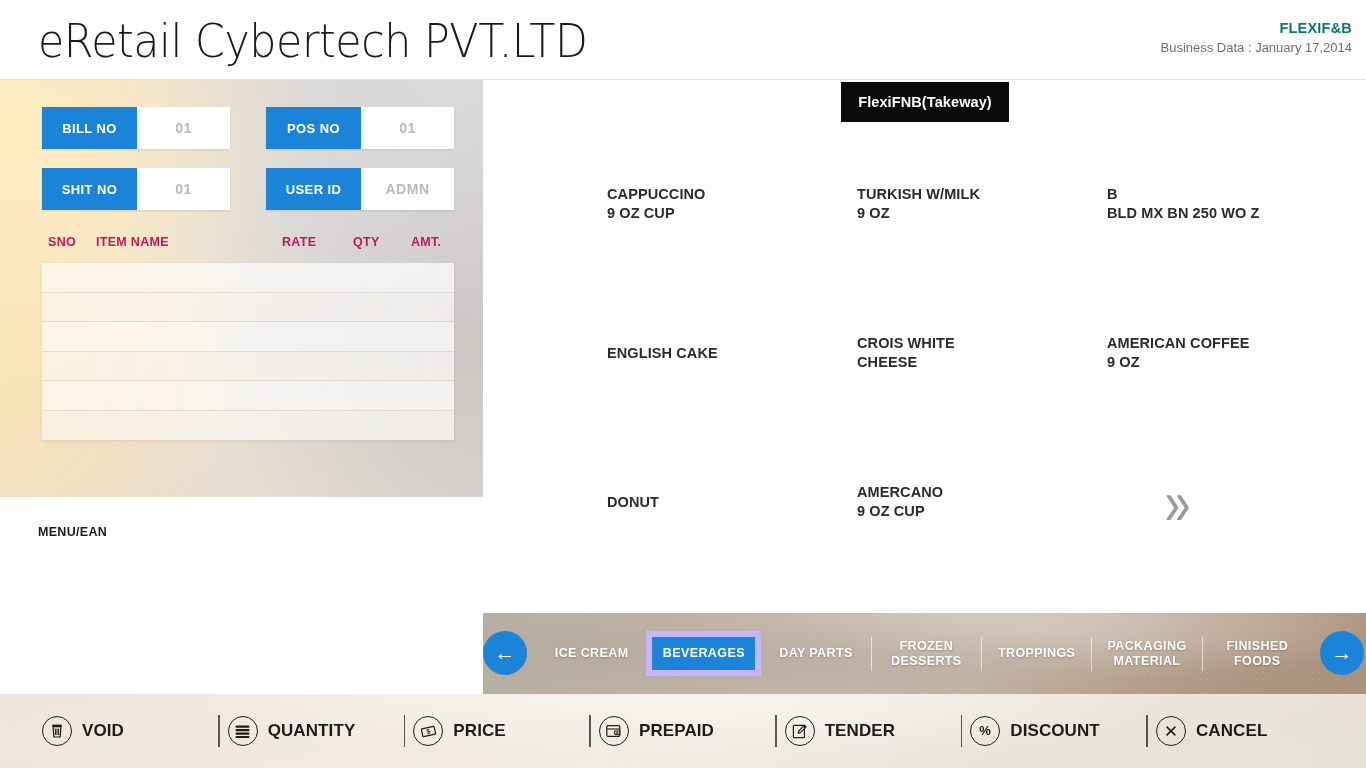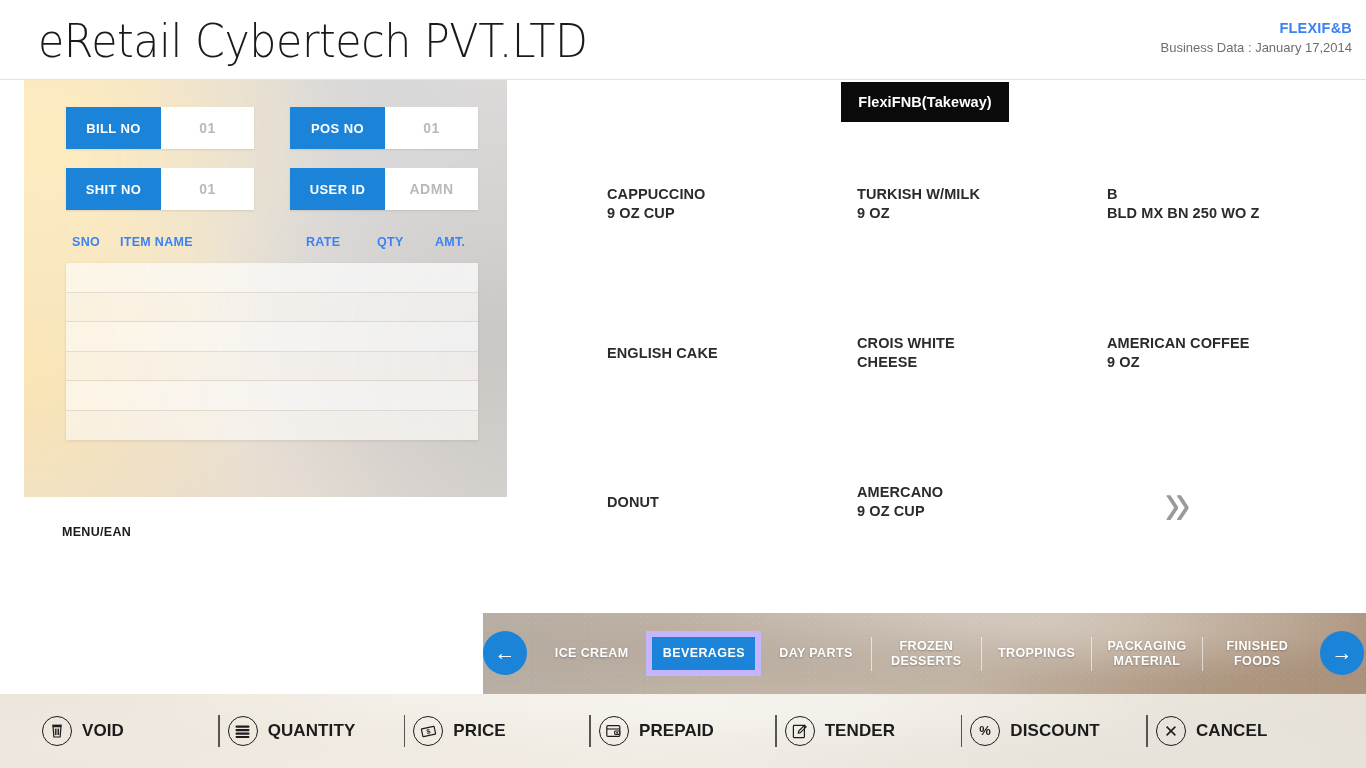--- a/index.html
+++ b/index.html
@@ -33,35 +33,34 @@
     font-family: "DejaVu Sans", sans-serif;
     white-space: nowrap;
     transform: scaleX(0.93);
     transform-origin: left center;
   }
   #header-right {
     position: absolute; right: 14px; top: 20px;
     text-align: right;
   }
   #brand-name {
-    font-size: 14.5px; font-weight: bold; color: #3b82f6;
+    font-size: 14.5px; font-weight: bold; color: #0f766e;
     letter-spacing: 0.2px;
   }
   #business-date {
     margin-top: 4px;
     font-size: 13px; color: #6e6e6e;
   }
 
   
   #left-panel {
     position: absolute; left: 0; top: 80px;
     width: 483px; height: 464px;
     overflow: hidden;
     z-index: 20;
-    margin-left: 24px;
   }
   #left-bg {
     position: absolute; inset: -40px;
     background:
       radial-gradient(circle at 12% 18%, rgba(255,236,190,0.95) 0%, rgba(247,227,186,0.0) 42%),
       radial-gradient(circle at 6% 62%, rgba(252,228,176,0.9) 0%, rgba(250,230,190,0.0) 40%),
       radial-gradient(circle at 72% 8%, rgba(214,214,216,0.9) 0%, rgba(226,222,216,0.0) 48%),
       radial-gradient(circle at 88% 52%, rgba(196,192,190,0.85) 0%, rgba(216,210,204,0.0) 46%),
       radial-gradient(circle at 35% 92%, rgba(233,220,203,0.9) 0%, rgba(233,222,206,0.0) 45%),
       linear-gradient(120deg, #f4e3c2 0%, #ece2d3 28%, #e8e4de 55%, #dedad6 78%, #d6d2ce 100%);
@@ -104,21 +103,21 @@
     border: none;
     outline: none;
     text-align: center;
     font-family: "Liberation Sans", sans-serif;
   }
 
   
   #order-table-head {
     position: absolute; left: 42px; top: 155px;
     width: 412px; height: 26px;
-    font-size: 12.5px; font-weight: bold; color: #3b82f6;
+    font-size: 12.5px; font-weight: bold; color: #be185d;
     letter-spacing: 0.3px;
   }
   #order-table-head span { position: absolute; top: 0; }
   .col-sno  { left: 6px; }
   .col-item { left: 54px; }
   .col-rate { left: 240px; }
   .col-qty  { left: 311px; }
   .col-amt  { left: 369px; }
 
   #order-rows {

